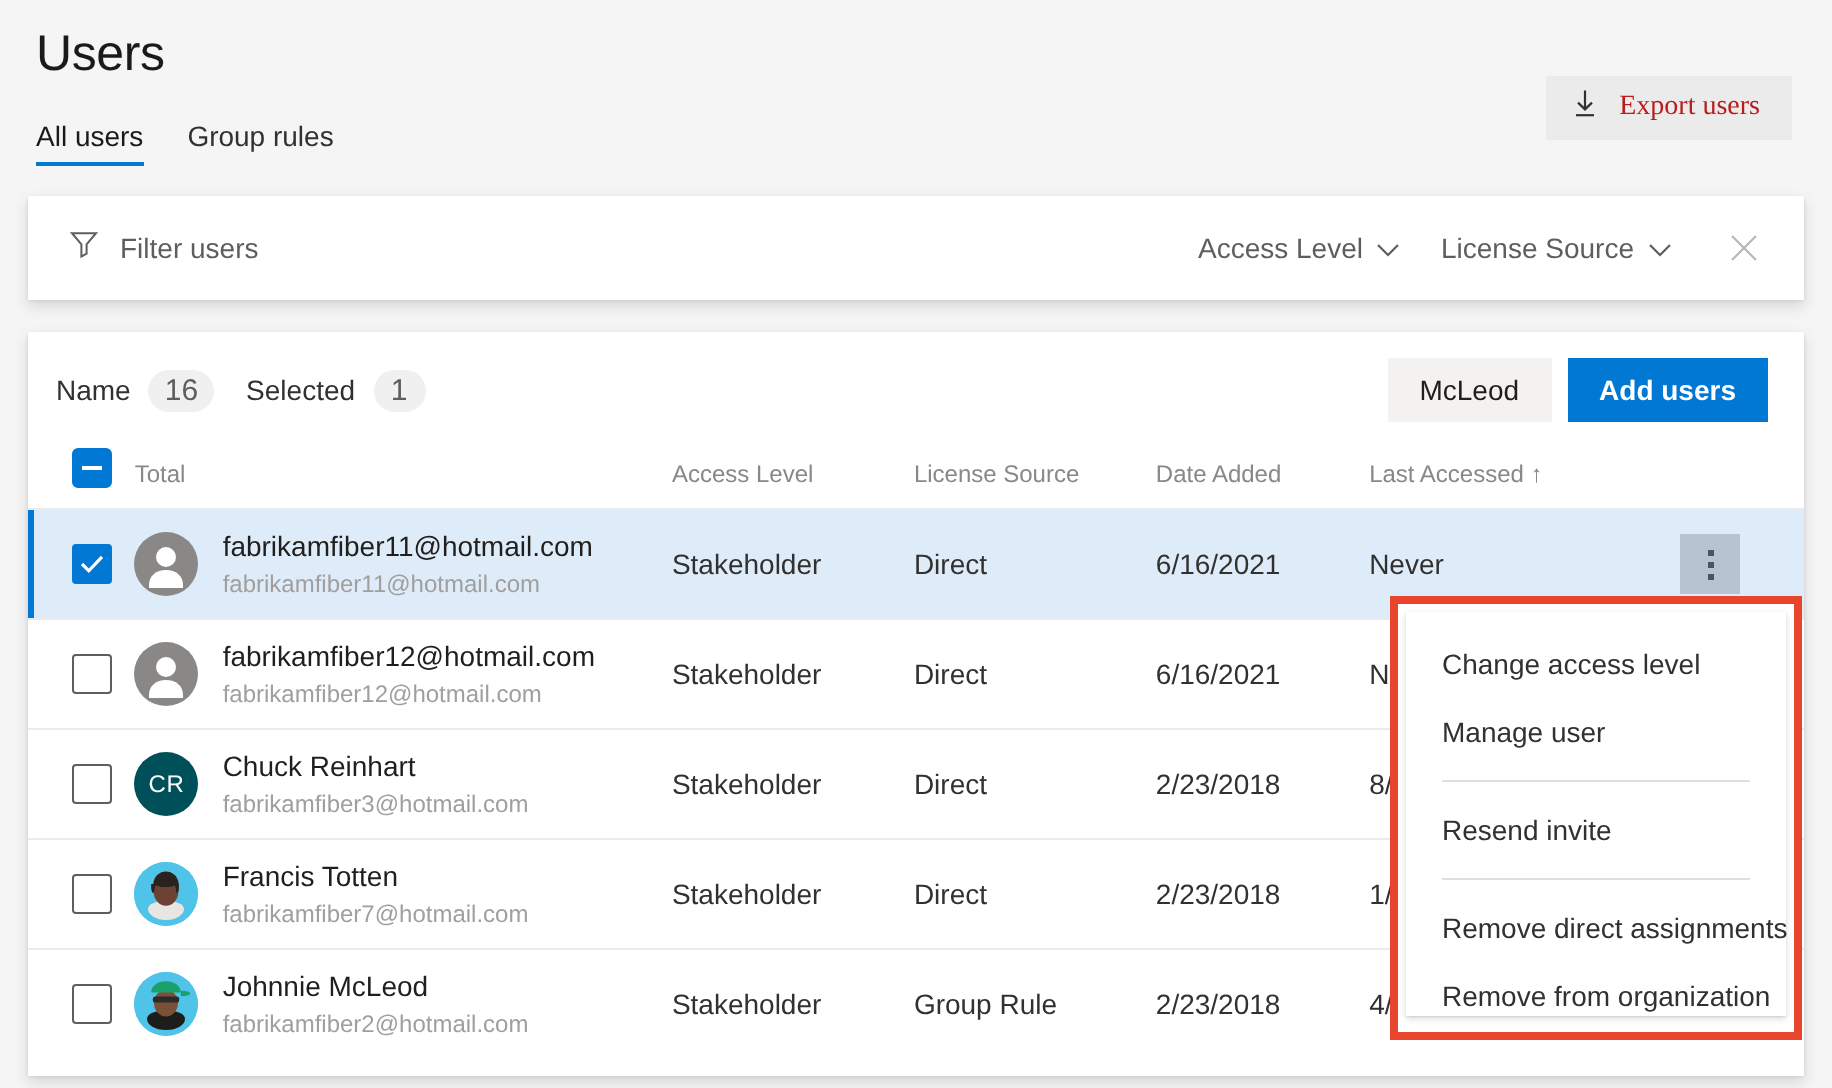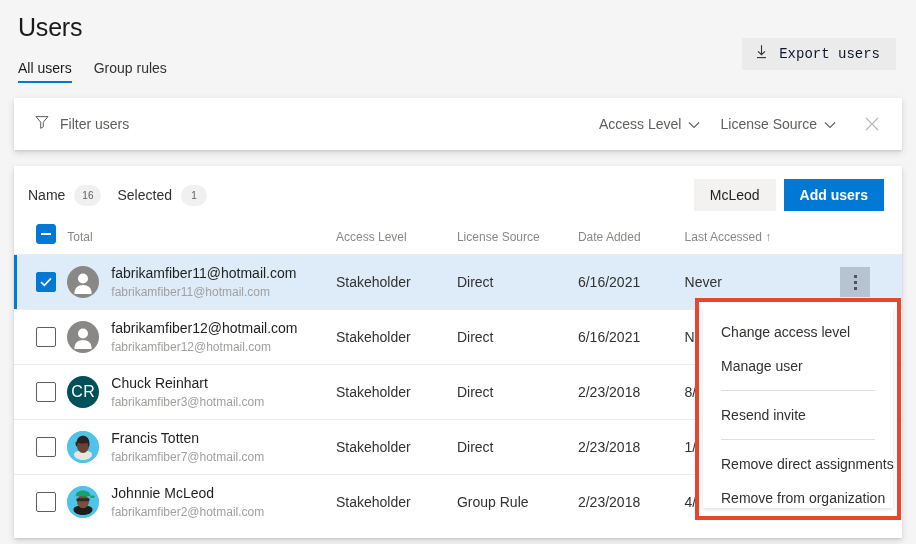--- a/index.html
+++ b/index.html
@@ -30,22 +30,22 @@
     content: ""; position: absolute; left: 0; right: 0; bottom: 0;
     height: 2px; background: #0078d4;
   }
 
   
   .export-btn {
     position: absolute; right: 20px; top: 38px;
     display: flex; align-items: center; gap: 10px;
     background: #ebebeb; border: none;
     height: 32px; padding: 0 16px 0 12px;
-    font-size: 14px; color: #0f172a; cursor: pointer;
-    font-family: Liberation Mono, monospace;
+    font-size: 14px; color: #b91c1c; cursor: pointer;
+    font-family: Liberation Serif, serif;
   }
   .export-btn .dl-icon { display: block; }
 
   
   .filter-card {
     position: absolute; left: 14px; top: 98px;
     width: 888px; height: 52px;
     background: #fff;
     box-shadow: 0 .6px 1.8px rgba(0,0,0,.1), 0 3.2px 7.2px rgba(0,0,0,.13);
     display: flex; align-items: center; padding: 0 14px 0 20px;
@@ -76,21 +76,21 @@
     height: 58px; display: flex; align-items: center;
     padding: 0 18px 0 14px;
   }
   .counts { display: flex; align-items: center; gap: 16px; flex: 1; }
   .count-group { display: flex; align-items: center; gap: 9px; }
   .count-label { font-size: 14px; color: #323130; }
   .count-badge {
     background: #f0f0f0; border-radius: 11px;
     min-width: 26px; height: 21px; padding: 0 8px;
     display: flex; align-items: center; justify-content: center;
-    font-size: 10px; color: #605e5c;
+    font-size: 15px; color: #605e5c;
   }
   .btn-summary {
     background: #f3f2f1; border: none; height: 32px;
     padding: 0 16px; font-size: 14px; color: #201f1e;
     cursor: pointer; font-family: inherit; margin-right: 8px;
   }
   .btn-add {
     background: #0078d4; border: none; height: 32px;
     padding: 0 16px; font-size: 14px; color: #fff;
     font-weight: 600; cursor: pointer; font-family: inherit;
@@ -136,21 +136,21 @@
   }
   .cb.indet i { width: 10px; height: 2px; background: #fff; display: block; }
 
   
   .name-cell { display: flex; align-items: center; gap: 12px; }
   .avatar {
     width: 32px; height: 32px; border-radius: 50%;
     flex: 0 0 32px; display: flex; align-items: center;
     justify-content: center; overflow: hidden; position: relative;
   }
-  .avatar .initials { font-size: 16px; color: #fff; font-weight: 400; letter-spacing: .4px; }
+  .avatar .initials { font-size: 12px; color: #fff; font-weight: 400; letter-spacing: .4px; }
   .name-text { min-width: 0; }
   .name-primary { font-size: 14px; color: #201f1e; line-height: 19px; white-space: nowrap; }
   .name-secondary { font-size: 12px; color: #a19f9d; line-height: 16px; white-space: nowrap; }
 
   .kebab-btn {
     width: 30px; height: 30px; background: #b7c3d1;
     display: flex; flex-direction: column; align-items: center;
     justify-content: center; gap: 3px; cursor: pointer; margin-left: 2px;
   }
   .kebab-btn i { width: 3px; height: 3px; background: #4a5560; display: block; }

